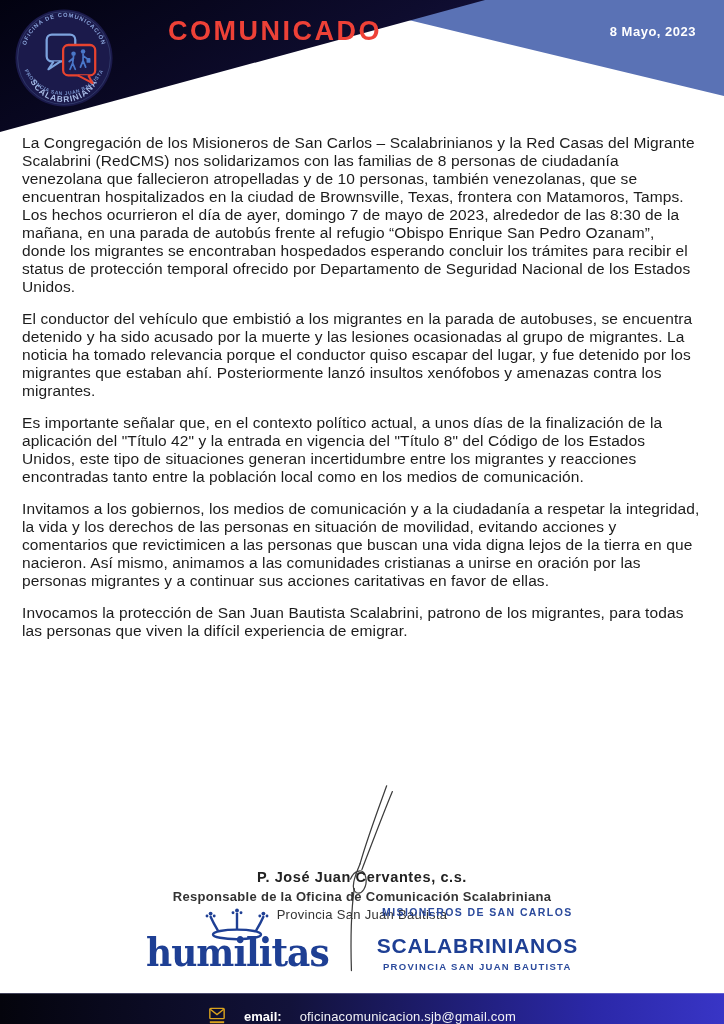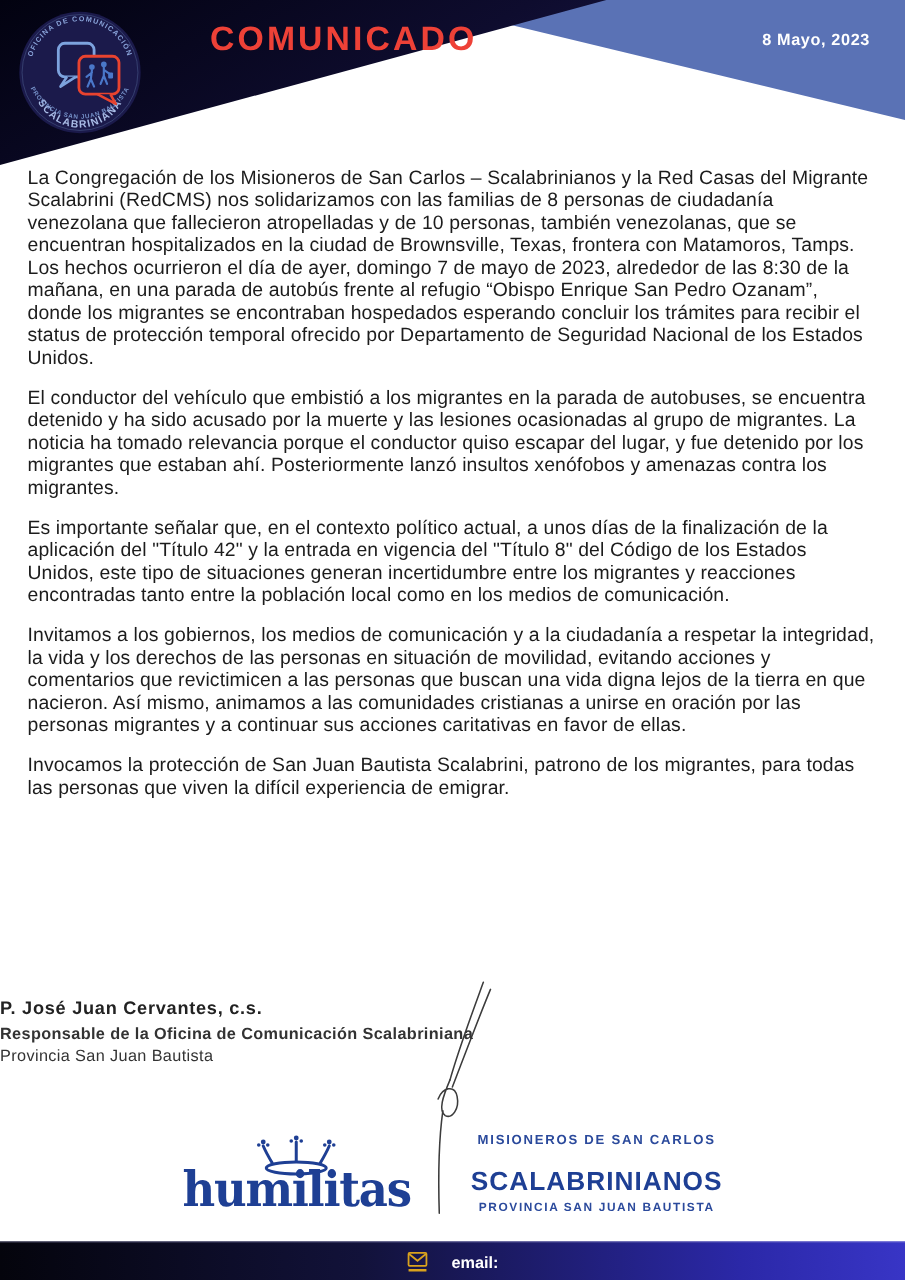--- a/index.html
+++ b/index.html
@@ -49,22 +49,22 @@
     margin-bottom: 14px;
   }
 
   
   .signature-scribble {
     position: absolute; top: 782px; left: 310px;
     width: 100px; height: 200px;
     pointer-events: none;
   }
   .signature-block {
-    position: absolute; top: 799px; left: 0;
-    width: 100%; 
+    position: absolute; top: 869px; left: 0;
+    width: 100%; text-align: center;
     color: #2b2b2b;
   }
   .signature-name { font-size: 14.5px; font-weight: 700; letter-spacing: 0.6px; color: #222; }
   .signature-role { font-size: 13px; margin-top: 4px; letter-spacing: 0.3px; color: #333; font-weight: bold; }
   .signature-province { font-size: 13px; margin-top: 3px; letter-spacing: 0.3px; color: #333; }
 
   
   .logos-row {
     position: absolute; top: 893px; left: 0;
     width: 100%; height: 92px;
@@ -81,21 +81,21 @@
   .congregation-line1 { font-size: 10.5px; font-weight: 600; letter-spacing: 1.4px; color: #2b4a9c; }
   .congregation-line2 { font-size: 21px; font-weight: 800; letter-spacing: 0.8px; margin-top: 16px; }
   .congregation-line3 { font-size: 9.5px; font-weight: 600; letter-spacing: 1.3px; margin-top: 3px; color: #2b4a9c; }
 
   
   .footer-bar {
     position: absolute; bottom: 0; left: 0;
     width: 100%; height: 31px;
     background: linear-gradient(90deg, #04040c 0%, #12123a 40%, #2b28a8 82%, #3835c6 100%);
     border-top: 1px solid rgba(180,180,230,0.35);
-    display: flex; justify-content: center; align-items: center; gap: 18px;
+    display: flex; justify-content: center; align-items: flex-end; gap: 18px;
     color: #ffffff;
   }
   .email-icon { width: 18px; height: 17px; }
   .email-label { font-size: 13px; font-weight: 700; }
   .email-address { font-size: 13px; letter-spacing: 0.2px; color: #f2f2f6; }
 </style>
 </head>
 <body>
 
 <div class="page">
@@ -199,15 +199,16 @@
 
   <footer class="footer-bar">
     <svg class="email-icon" viewBox="0 0 20 19">
       <g fill="none" stroke="#d9a21d" stroke-width="1.6">
         <rect x="2" y="1.5" width="16" height="11.5" rx="1"></rect>
         <path d="M 2.5 2.5 L 10 8.5 L 17.5 2.5"></path>
         <line x1="2" y1="17" x2="18" y2="17" stroke-width="2.2"></line>
       </g>
     </svg>
     <span class="email-label">email:</span>
+    <span class="email-address">oficinacomunicacion.sjb@gmail.com</span>
   </footer>
 
 </div>
 
 </body></html>

